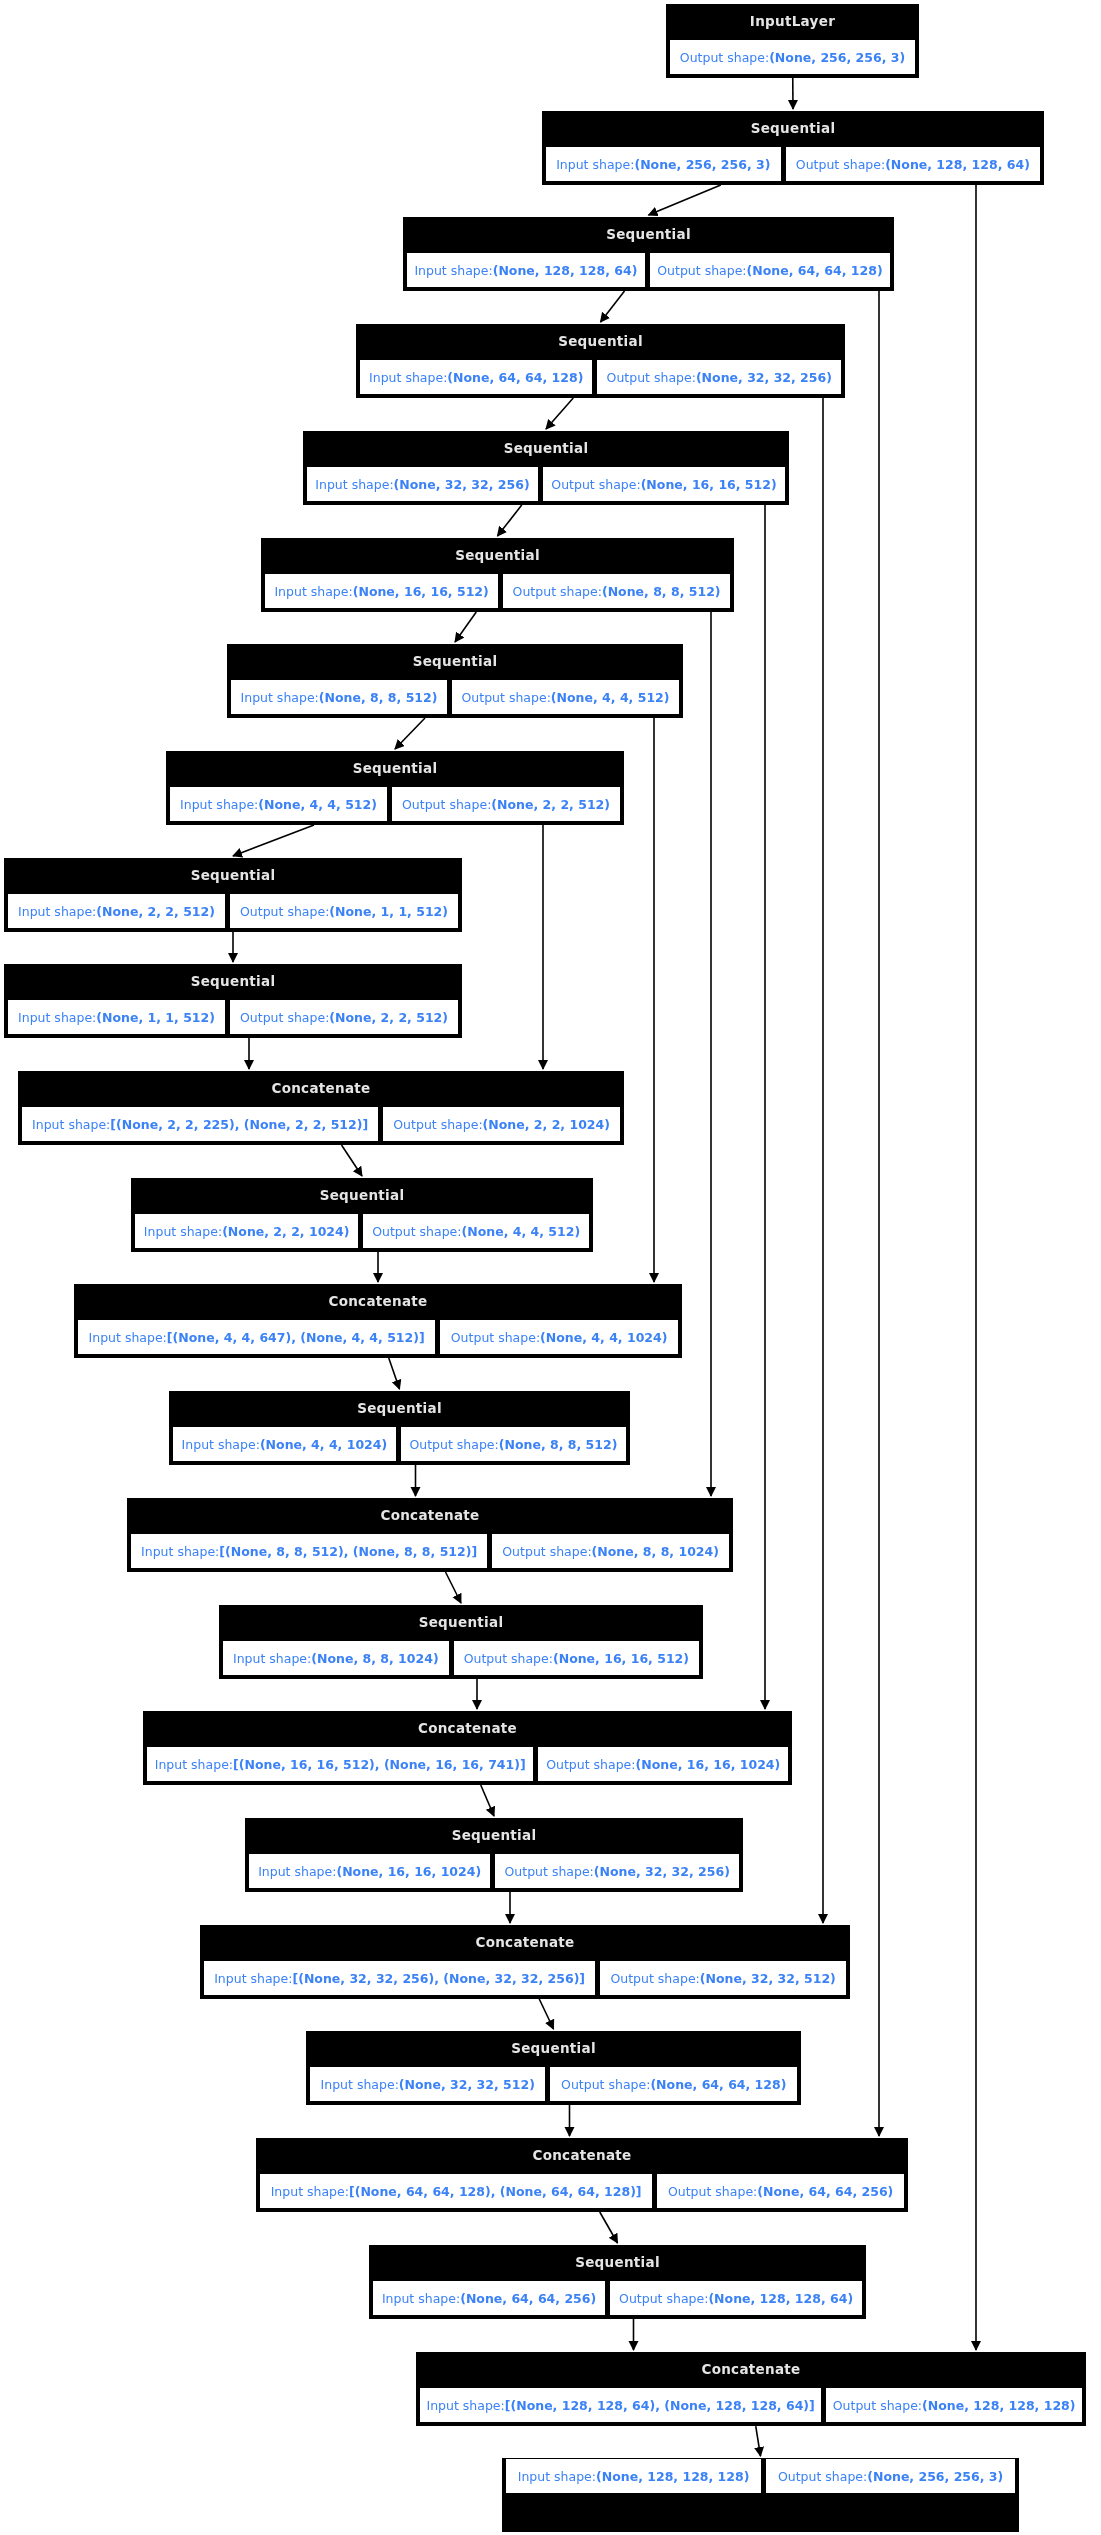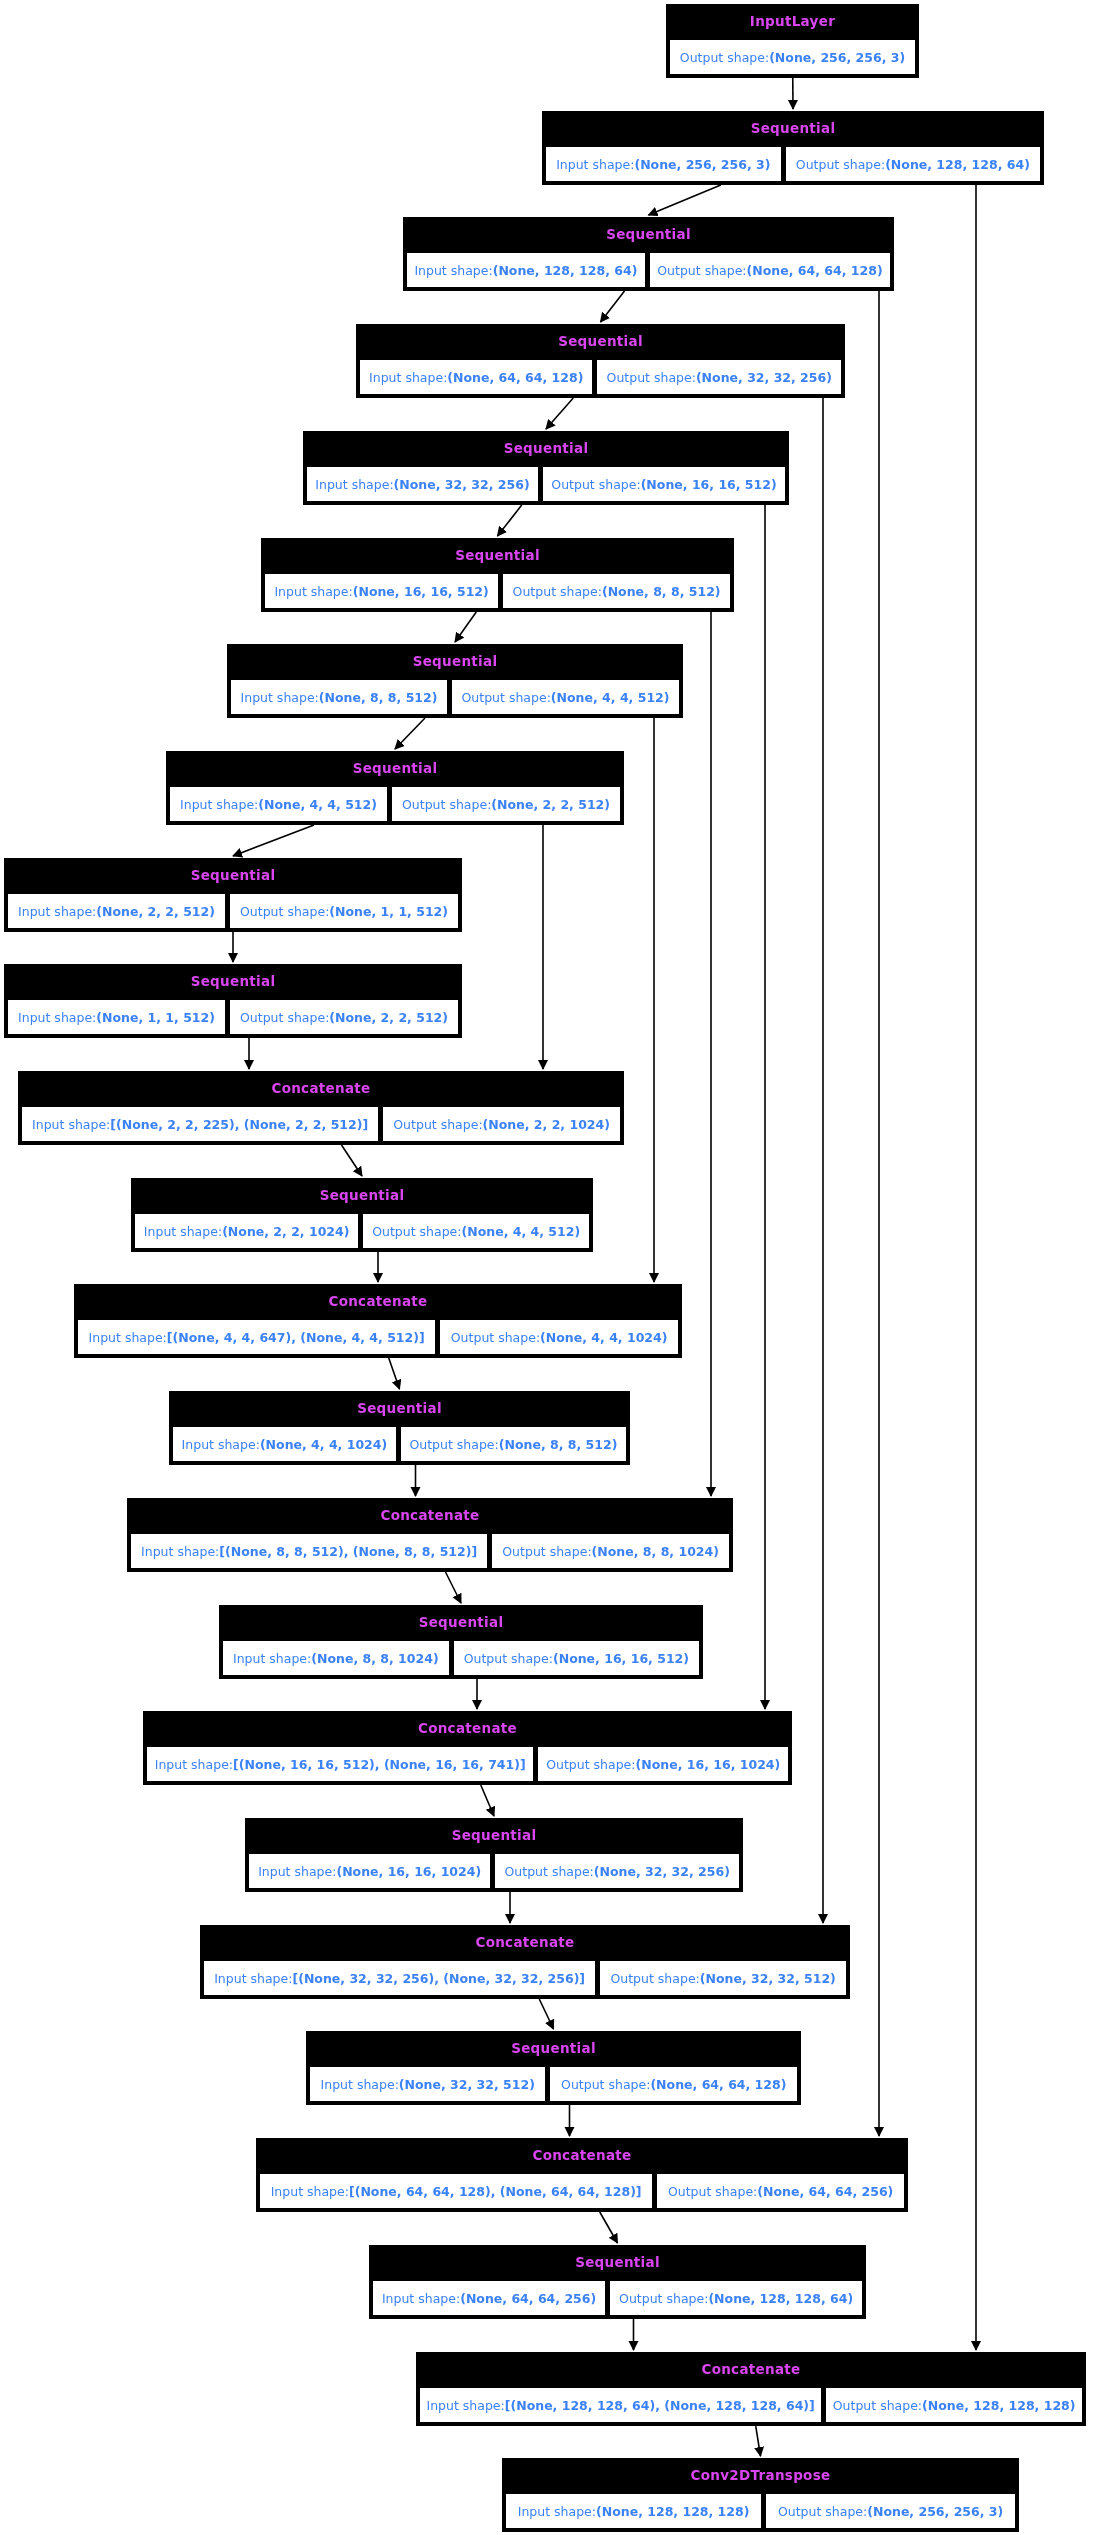--- a/index.html
+++ b/index.html
@@ -12,21 +12,21 @@
   }
   #edge-layer { position:absolute; left:0; top:0; z-index:0; }
   .node {
     position:absolute;
     box-sizing:border-box;
     background:#000000;
     padding:0 3px 3px 3px;
     z-index:1;
   }
   .node-title {
-    color:#d946ef;
+    color:#e5e5e5;
     font-weight:bold;
     font-size:13.5px;
     text-align:center;
     height:35px;
     line-height:35px;
     letter-spacing:0.3px;
   }
   .node-row { display:flex; gap:3px; height:36px; }
   .cell {
     background:#ffffff;
@@ -373,21 +373,20 @@
           <span>Input shape: </span>
           <b>[(None, 128, 128, 64), (None, 128, 128, 64)]</b>
         </div>
         <div class="cell">
           <span>Output shape: </span>
           <b>(None, 128, 128, 128)</b>
         </div>
       </div>
     </div>
     <div class="node" style="left: 502px; top: 2458px; width: 517px; height: 74px;">
-      <div class="node-title">Conv2DTranspose</div>
       <div class="node-row">
         <div class="cell">
           <span>Input shape: </span>
           <b>(None, 128, 128, 128)</b>
         </div>
         <div class="cell">
           <span>Output shape: </span>
           <b>(None, 256, 256, 3)</b>
         </div>
       </div>

